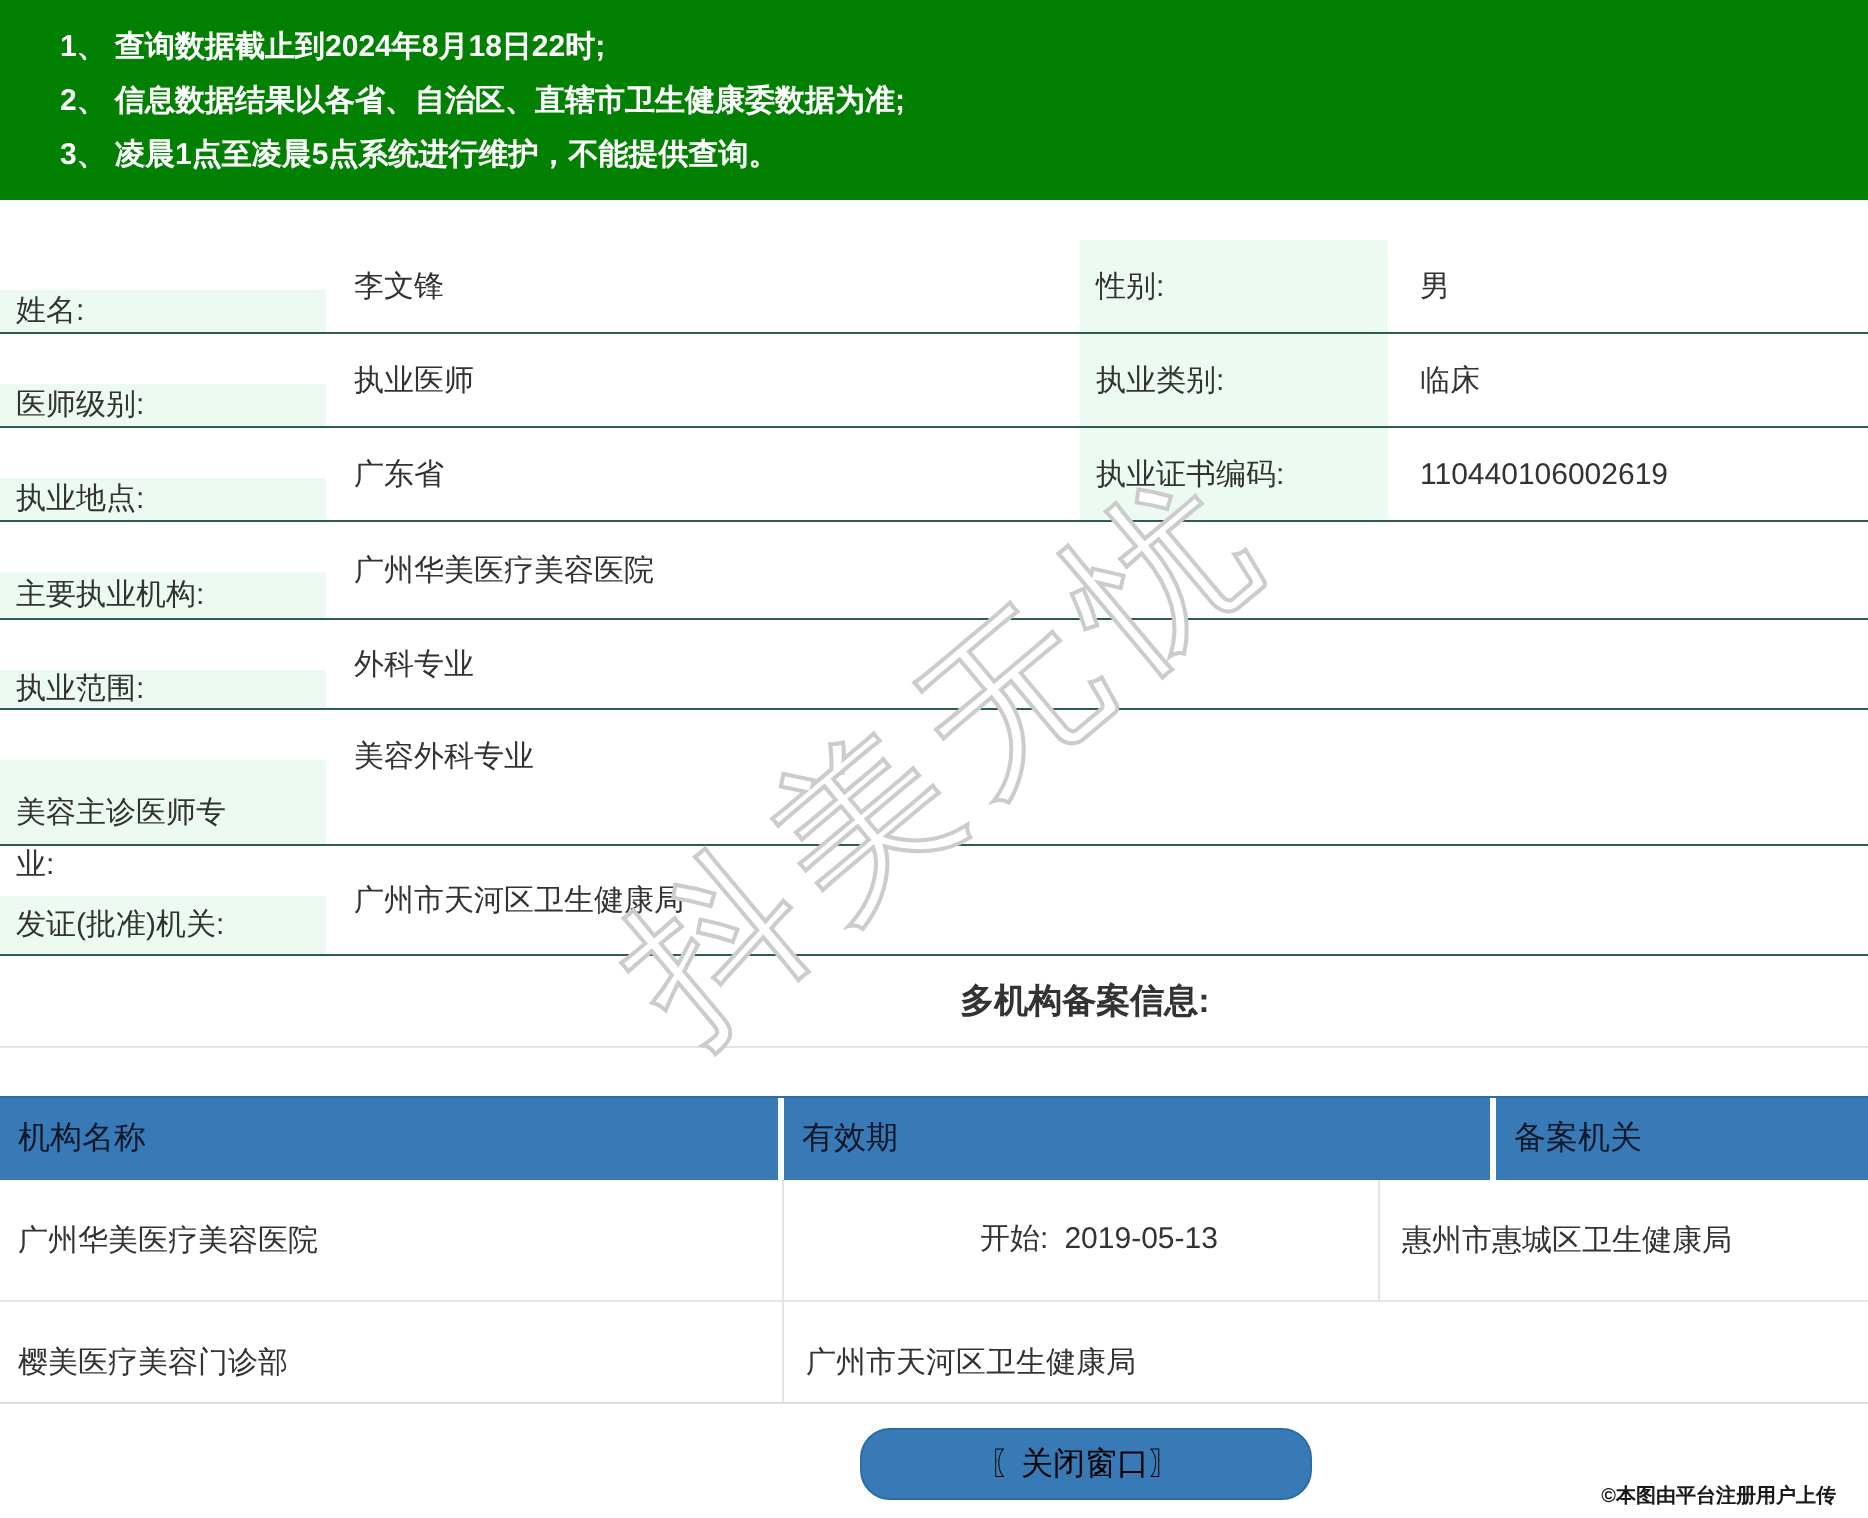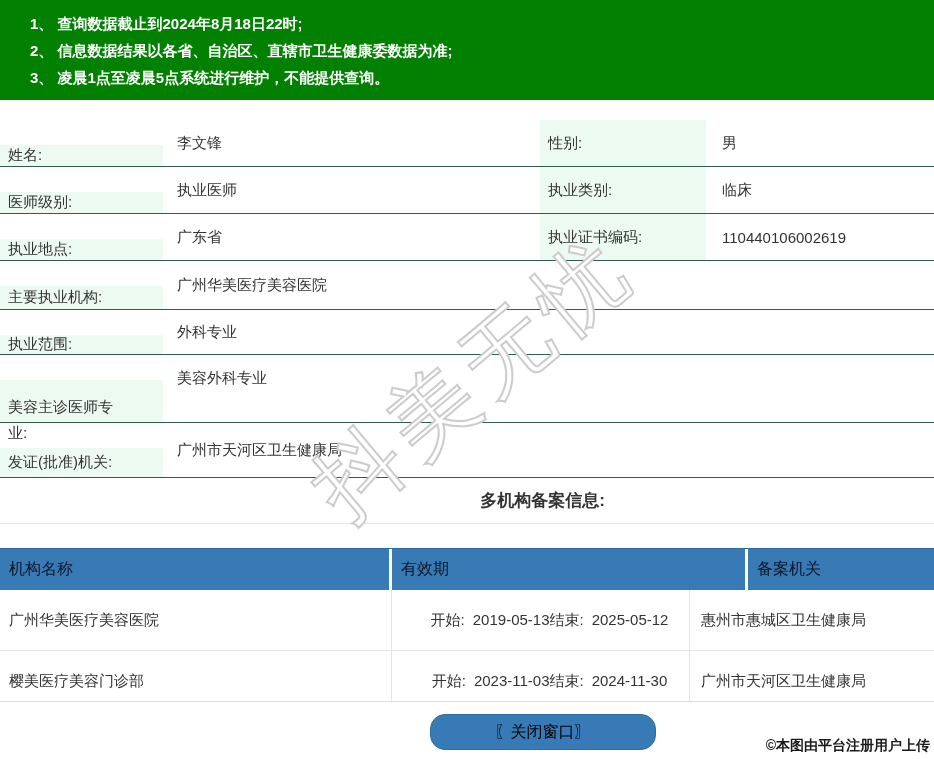--- a/index.html
+++ b/index.html
@@ -14,21 +14,21 @@
   .banner div { white-space:nowrap; }
 
   
   .t1 { margin-top:20px; }
   .t1row { display:flex; border-bottom:1px solid #2f5c4f; }
   .h47{height:47px} .h49{height:49px} .h45{height:45px} .h68{height:68px} .h55{height:55px}
   .cell { display:flex; align-items:center; font-size:15px; }
   .lbl { background:#edfaf2; padding-left:8px; padding-right:8px; }
   .c1 { width:163px;margin-top:25px; }
   .c2 { width:377px; padding-left:14px; }
-  .c3 { width:166px;text-align:center; }
+  .c3 { width:154px;text-align:center; }
   .c4 { flex:1; padding-left:16px; }
   .cfull { flex:1; padding-left:14px; }
   .top { align-items:flex-start; padding-top:14px; }
   .narrow { padding-right:45px; line-height:26px; }
 
   
   .sectionhead { height:46px; display:flex; align-items:center; justify-content:center;
     font-size:17px; font-weight:bold; border-bottom:1px solid #e3e3e3; }
 
   
@@ -53,21 +53,21 @@
     border-radius:15px; color:#000000; font-size:16px; cursor:pointer;
     font-family:"Liberation Sans","DejaVu Sans",sans-serif; }
 
   
   .watermark { position:absolute; left:258px; top:330px; width:430px; height:95px;
     line-height:95px; text-align:center; font-size:86px; letter-spacing:10px;
     transform:rotate(-40deg); color:#fff; -webkit-text-stroke:2px #cccccc;
     text-shadow:0 0 1px #d8d8d8; z-index:10; pointer-events:none; white-space:nowrap; }
 
   
-  .copyright { position:absolute; right:4px; bottom:4px; font-size:14px; font-weight:bold;
+  .copyright { position:absolute; right:16px; bottom:4px; font-size:10px; font-weight:bold;
     color:#1a1a1a; text-shadow:0.5px 0.5px 0 rgba(255,255,255,0.7); z-index:11; }
 </style>
 </head>
 <body>
 
 <div class="page">
 
   <div class="banner">
     <div>1、 查询数据截止到2024年8月18日22时;</div>
     <div>2、 信息数据结果以各省、自治区、直辖市卫生健康委数据为准;</div>
@@ -116,30 +116,25 @@
   <div class="t2wrap">
     <div class="t2head">
       <div class="hcell hc1">机构名称</div>
       <div class="hcell hc2">有效期</div>
       <div class="hcell hc3">备案机关</div>
     </div>
     <div class="t2row">
       <div class="bcell bc1">广州华美医疗美容医院</div>
       <div class="bcell bc2">
         <div><span class="dlabel">开始:</span><span>2019-05-13</span></div>
-        <div><span class="dlabel">结束:</span><span>2025-05-12</span></div>
       </div>
       <div class="bcell bc3">惠州市惠城区卫生健康局</div>
     </div>
     <div class="t2row">
       <div class="bcell bc1">樱美医疗美容门诊部</div>
-      <div class="bcell bc2">
-        <div><span class="dlabel">开始:</span><span>2023-11-03</span></div>
-        <div><span class="dlabel">结束:</span><span>2024-11-30</span></div>
-      </div>
       <div class="bcell bc3">广州市天河区卫生健康局</div>
     </div>
   </div>
 
   <div class="btnrow">
     <button class="closebtn">〖关闭窗口〗</button>
   </div>
 
 </div>
 

